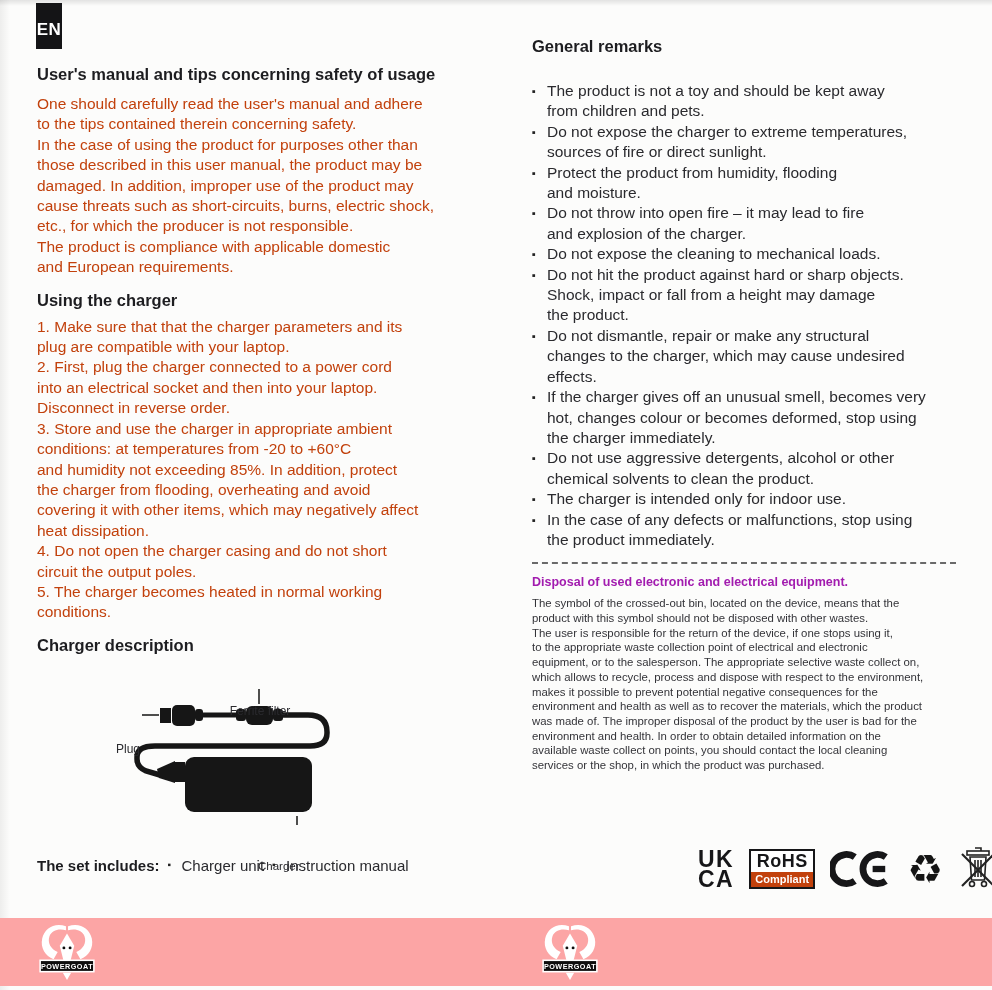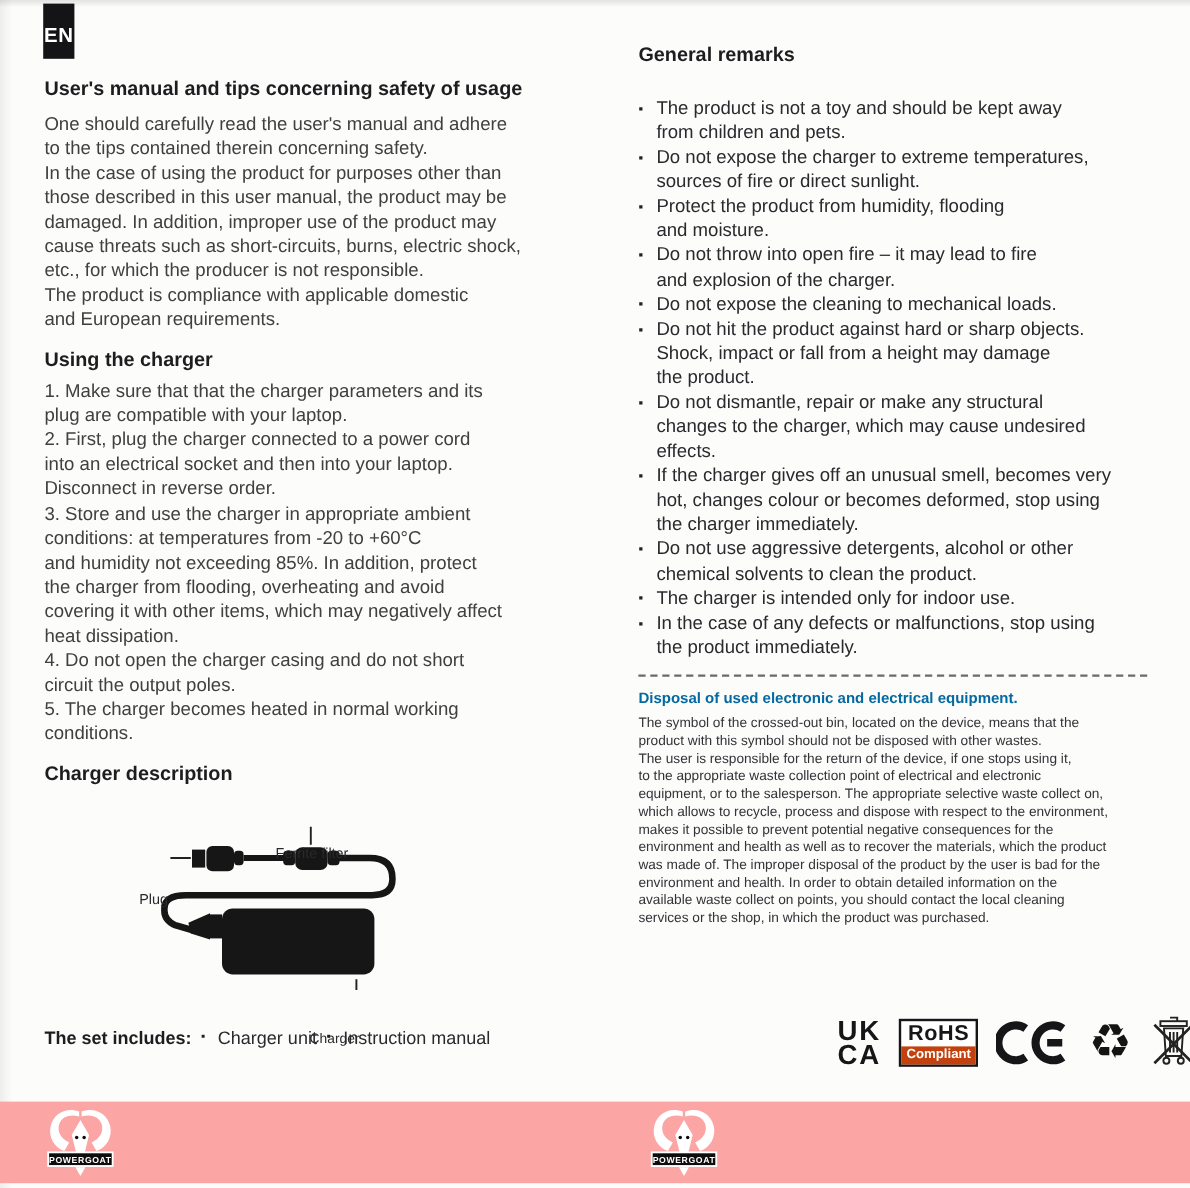--- a/index.html
+++ b/index.html
@@ -9,23 +9,23 @@
   .edge-top { position:absolute; left:0; top:0; width:100%; height:6px;
               background:linear-gradient(to bottom, rgba(0,0,0,0.10), rgba(0,0,0,0)); pointer-events:none; }
   .edge-left { position:absolute; left:0; top:0; width:10px; height:100%;
                background:linear-gradient(to right, rgba(0,0,0,0.06), rgba(0,0,0,0)); pointer-events:none; }
 
   .badge { position:absolute; left:36px; top:3px; width:26px; height:46px; background:#141416;
            color:#fff; font-weight:bold; font-size:17px; display:flex; align-items:flex-end;
            justify-content:center; padding-bottom:9px; letter-spacing:0.5px; }
 
   h2 { font-size:16.5px; font-weight:bold; color:#1d1d20; line-height:21px; }
-  h3.small-head { font-size:12.5px; font-weight:bold; color:#0369a1; line-height:16px; }
+  h3.small-head { font-size:12.5px; font-weight:bold; color:#a21caf; line-height:16px; }
   .pre { white-space:pre; }
-  .body { font-size:15.5px; line-height:20.4px; color:#404040; }
+  .body { font-size:15.5px; line-height:20.4px; color:#c2410c; }
 
   .col-left  { position:absolute; left:37px;  top:64px; width:450px; }
   .col-right { position:absolute; left:532px; top:36px; width:440px; }
 
   .col-left h2.mt { margin-top:12px; }
   .col-left .body { margin-top:9px; }
   .col-left .body + h2 { margin-top:12px; }
   .col-left .steps { margin-top:6px; }
   .col-left .desc-head { margin-top:10px; }
 

